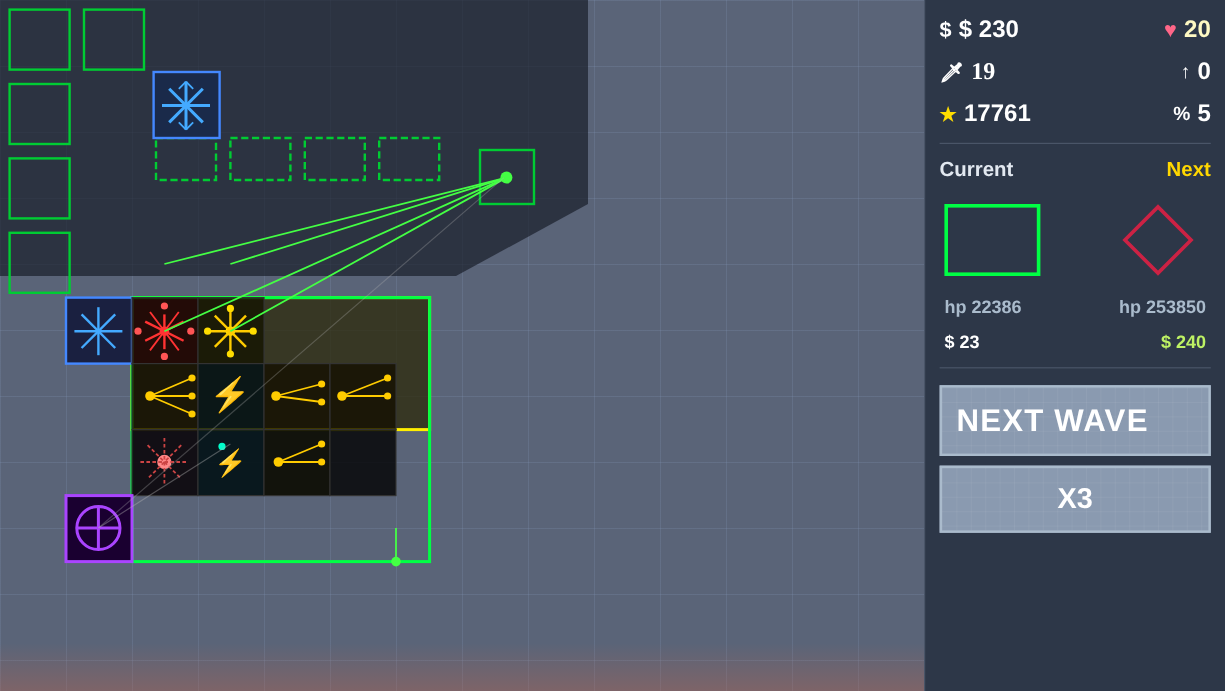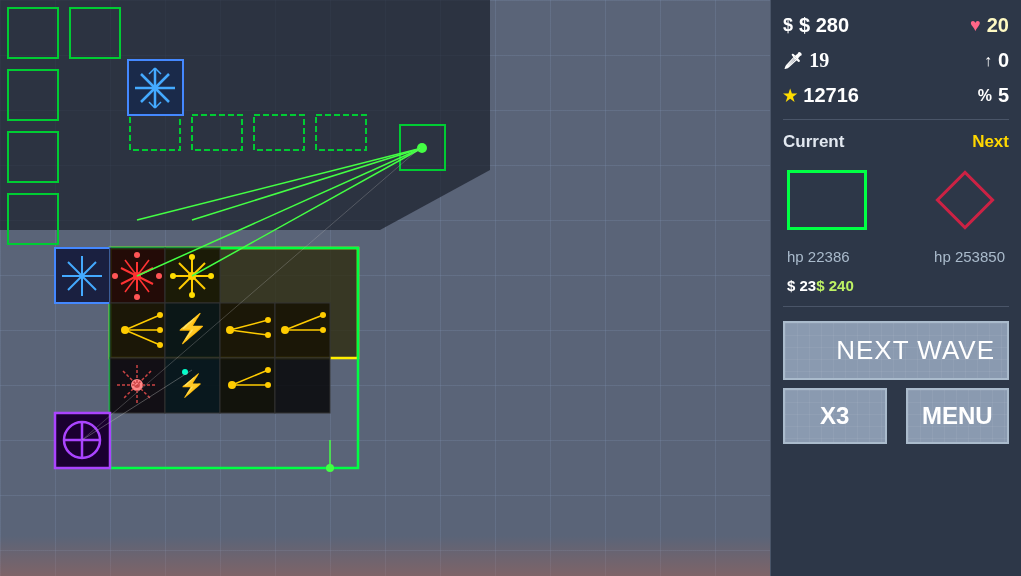--- a/index.html
+++ b/index.html
@@ -134,41 +134,42 @@
       height: 42px;
       border: 3px solid #cc2244;
       transform: rotate(45deg);
     }
 
     .hp-row {
       display: flex;
       justify-content: space-between;
       color: white;
       font-size: 15px;
-      font-weight: normal;
+      font-weight: bold;
       padding: 2px 4px;
     }
 
     .cost-row {
       display: flex;
+      justify-content: space-between;
       color: white;
       font-size: 15px;
       font-weight: bold;
       padding: 2px 4px;
     }
 
     .btn-next-wave {
       background: #8a9ab0;
       border: 2px solid #aabbcc;
       color: white;
       font-size: 26px;
-      font-weight: 400;
+      font-weight: 700;
       letter-spacing: 1px;
       padding: 12px;
-      text-align: right;
+      text-align: left;
       cursor: pointer;
       margin-top: 4px;
     }
 
     .btn-row {
       display: flex;
       gap: 19px;
     }
 
     .btn-x3 {
@@ -344,21 +345,21 @@
   </svg>
 
   <div class="bottom-glow"></div>
 </div>
 
 <div id="sidebar">
 
   <div class="stats-row">
     <div class="stat-item">
       <span style="color:white; font-size:18px;">$</span>
-      <span style="color:white;">$ 280</span>
+      <span style="color:white;">$ 230</span>
     </div>
     <div class="stat-item">
       <span style="color:#ff6688; font-size:18px;">♥</span>
       <span style="color:#fef9c3;">20</span>
     </div>
   </div>
 
   <div class="stats-row">
     <div class="stat-item">
       <span style="color:white; font-size:16px;">🗡</span>
@@ -366,21 +367,21 @@
     </div>
     <div class="stat-item">
       <span style="color:white; font-size:16px;">↑</span>
       <span style="color:white;">0</span>
     </div>
   </div>
 
   <div class="stats-row">
     <div class="stat-item">
       <span style="color:#ffdd00; font-size:16px;">★</span>
-      <span style="color:white;">12716</span>
+      <span style="color:white;">17761</span>
     </div>
     <div class="stat-item">
       <span style="color:white; font-size:16px;">%</span>
       <span style="color:white;">5</span>
     </div>
   </div>
 
   <div class="divider"></div>
 
   <div class="current-next-row">
@@ -410,16 +411,15 @@
     <span style="color:white;">$ 23</span>
     <span style="color:#bef264;">$ 240</span>
   </div>
 
   <div class="divider"></div>
 
   <div class="btn-next-wave btn-grid">NEXT WAVE</div>
 
   <div class="btn-row">
     <div class="btn-x3 btn-grid">X3</div>
-    <div class="btn-menu btn-grid">MENU</div>
   </div>
 
 </div>
 
 </body></html>

